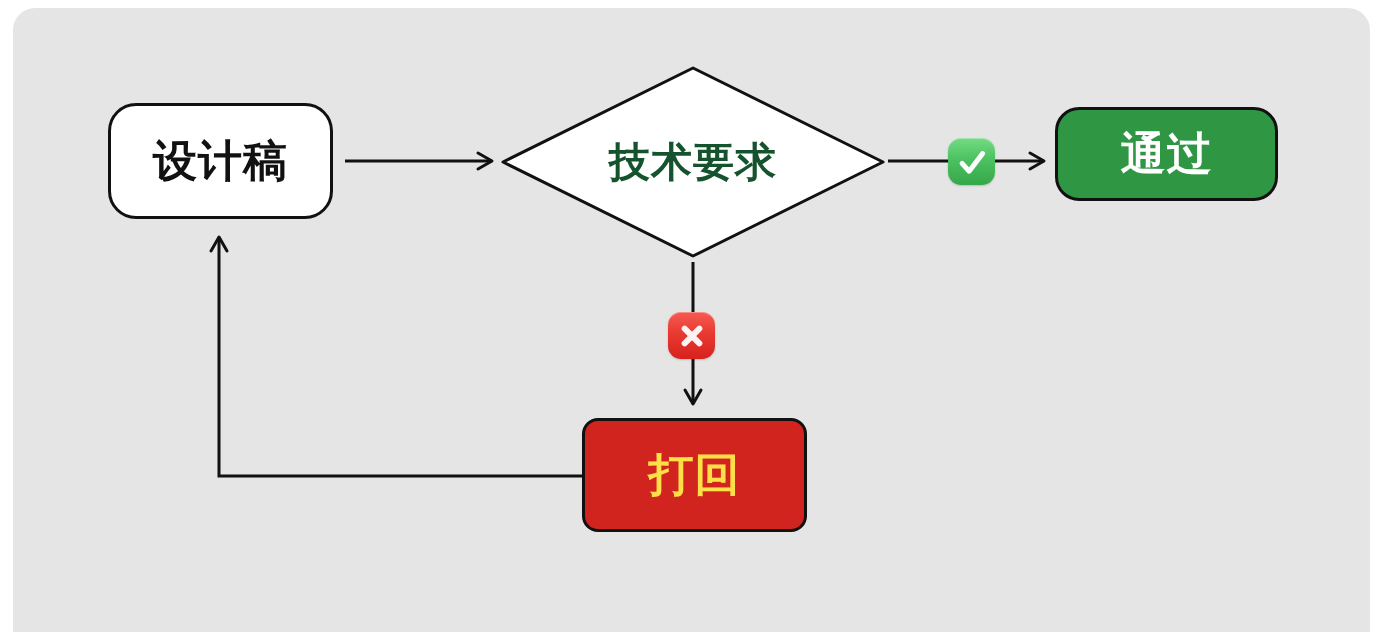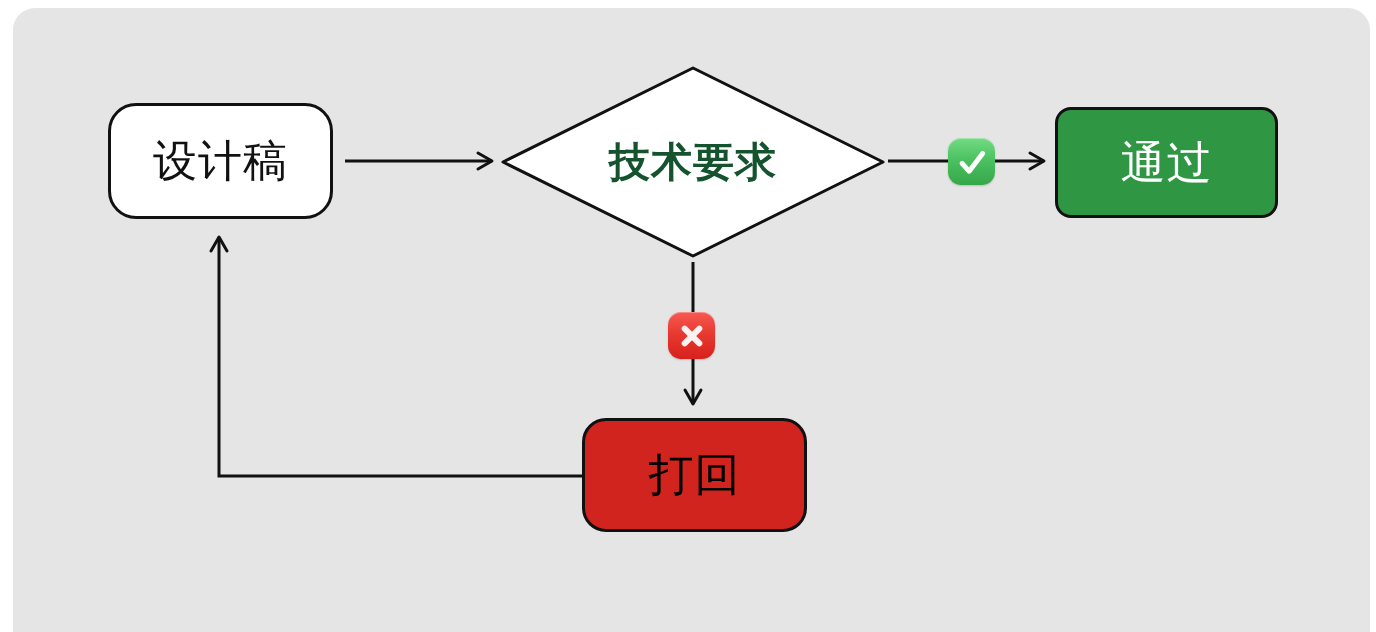--- a/index.html
+++ b/index.html
@@ -18,38 +18,38 @@
     background: #e5e5e6;
     border-radius: 22px 22px 0 0;
   }
 
   svg.wires { position: absolute; left: 0; top: 0; z-index: 1; }
 
   .node {
     position: absolute; z-index: 2;
     display: flex; align-items: center; justify-content: center;
     border: 3px solid #111111;
-    font-weight: 400;
+    font-weight: 700;
     letter-spacing: 1px;
     text-align: center;
   }
   .node-design {
     left: 108px; top: 103px; width: 225px; height: 116px;
     background: #ffffff; color: #111111;
     border-radius: 28px; font-size: 44px;
   }
   .node-pass {
-    left: 1055px; top: 107px; width: 223px; height: 111px;
+    left: 1055px; top: 107px; width: 223px; height: 94px;
     background: #2f9644; color: #ffffff;
-    border-radius: 16px; font-size: 45px;
+    border-radius: 24px; font-size: 45px;
   }
   .node-reject {
     left: 582px; top: 418px; width: 225px; height: 114px;
-    background: #d2241e; color: #000000;
-    border-radius: 24px; font-size: 45px;
+    background: #d2241e; color: #fde047;
+    border-radius: 16px; font-size: 45px;
   }
   .decision-label {
     position: absolute; z-index: 2;
     left: 503px; top: 68px; width: 380px; height: 188px;
     display: flex; align-items: center; justify-content: center;
     color: #14532d; font-weight: 700; font-size: 41px;
     letter-spacing: 1px;
     pointer-events: none;
   }
 

